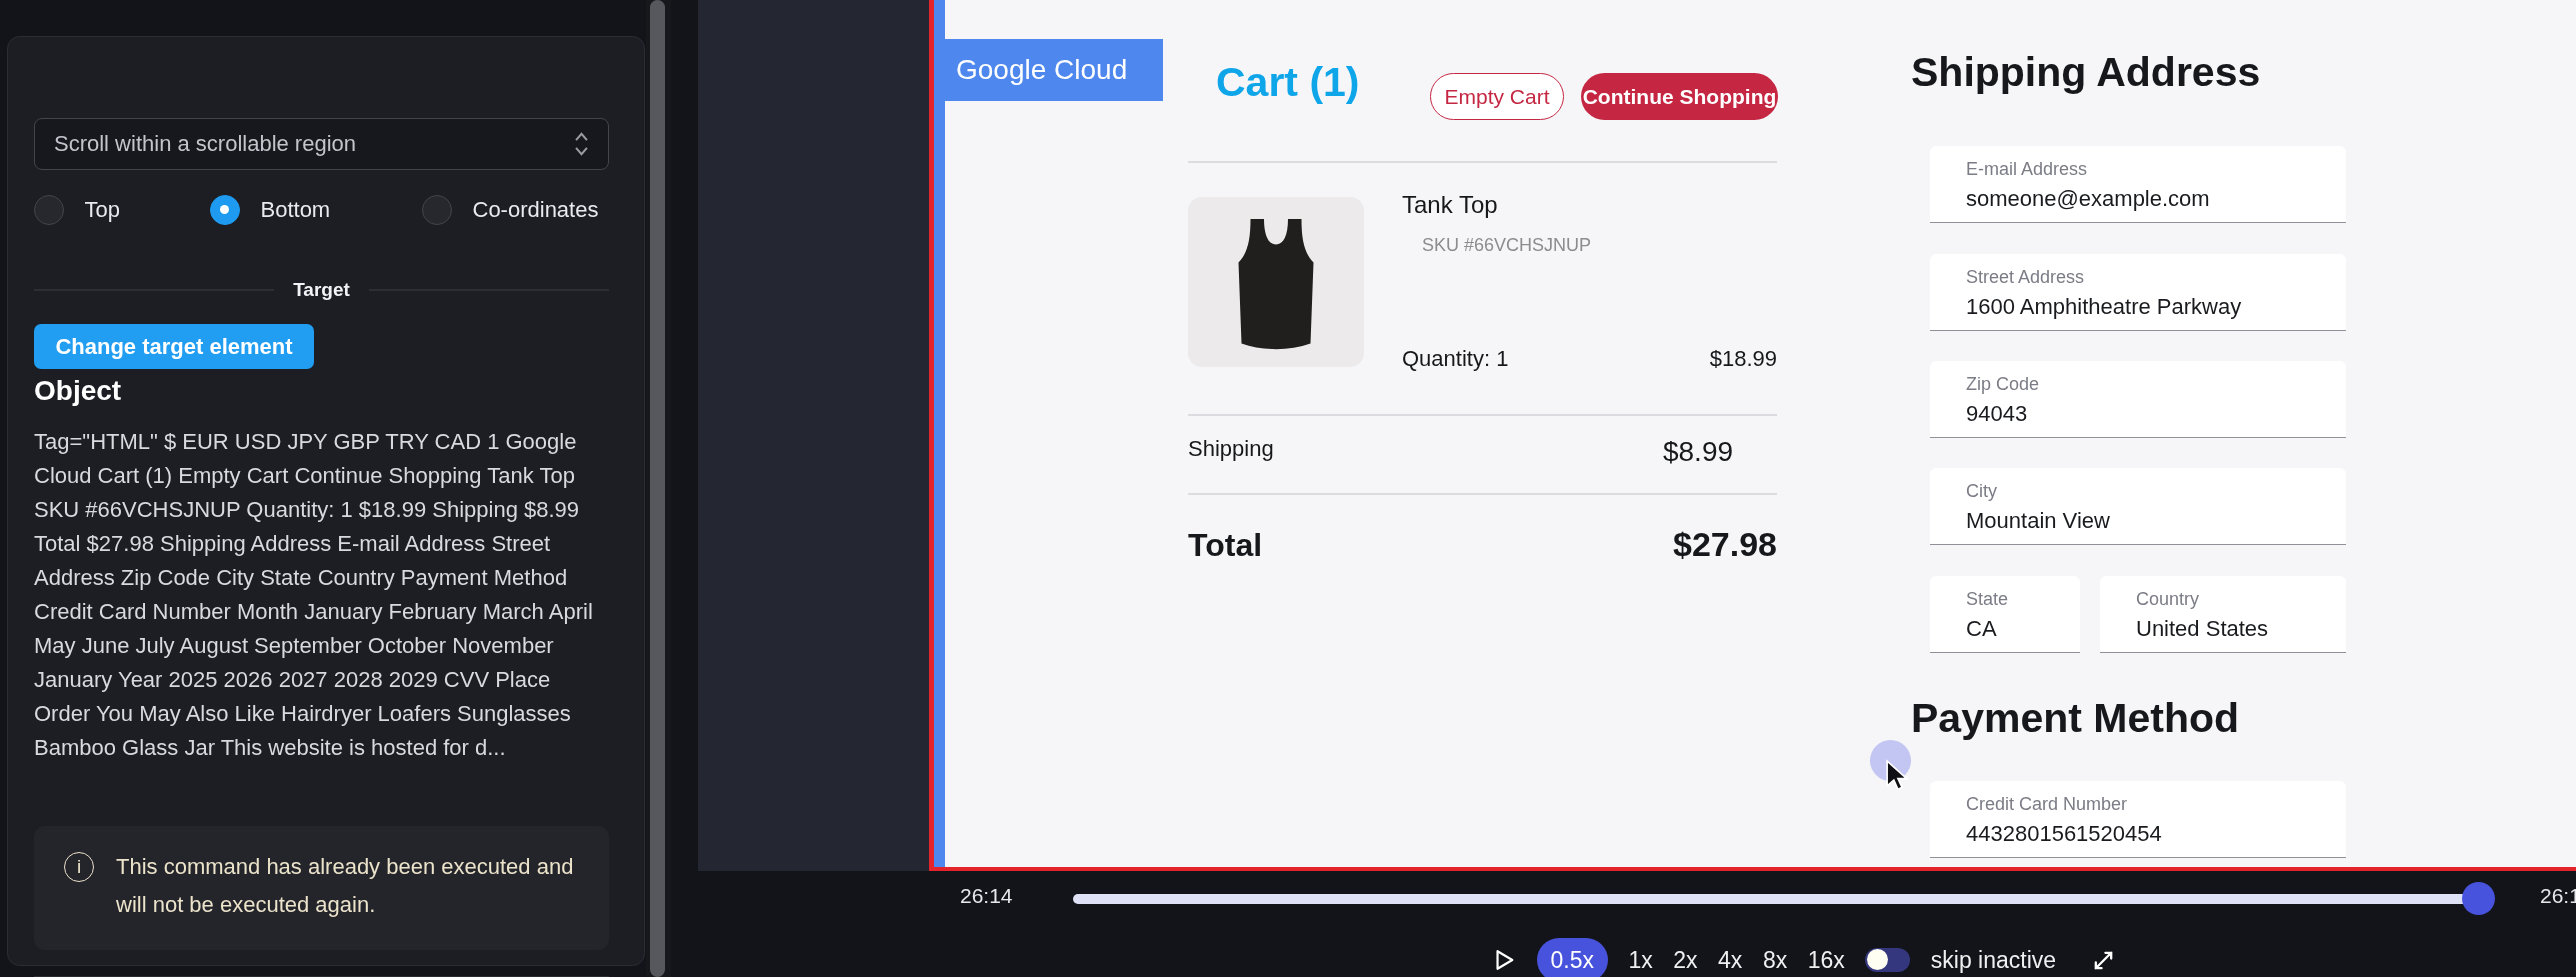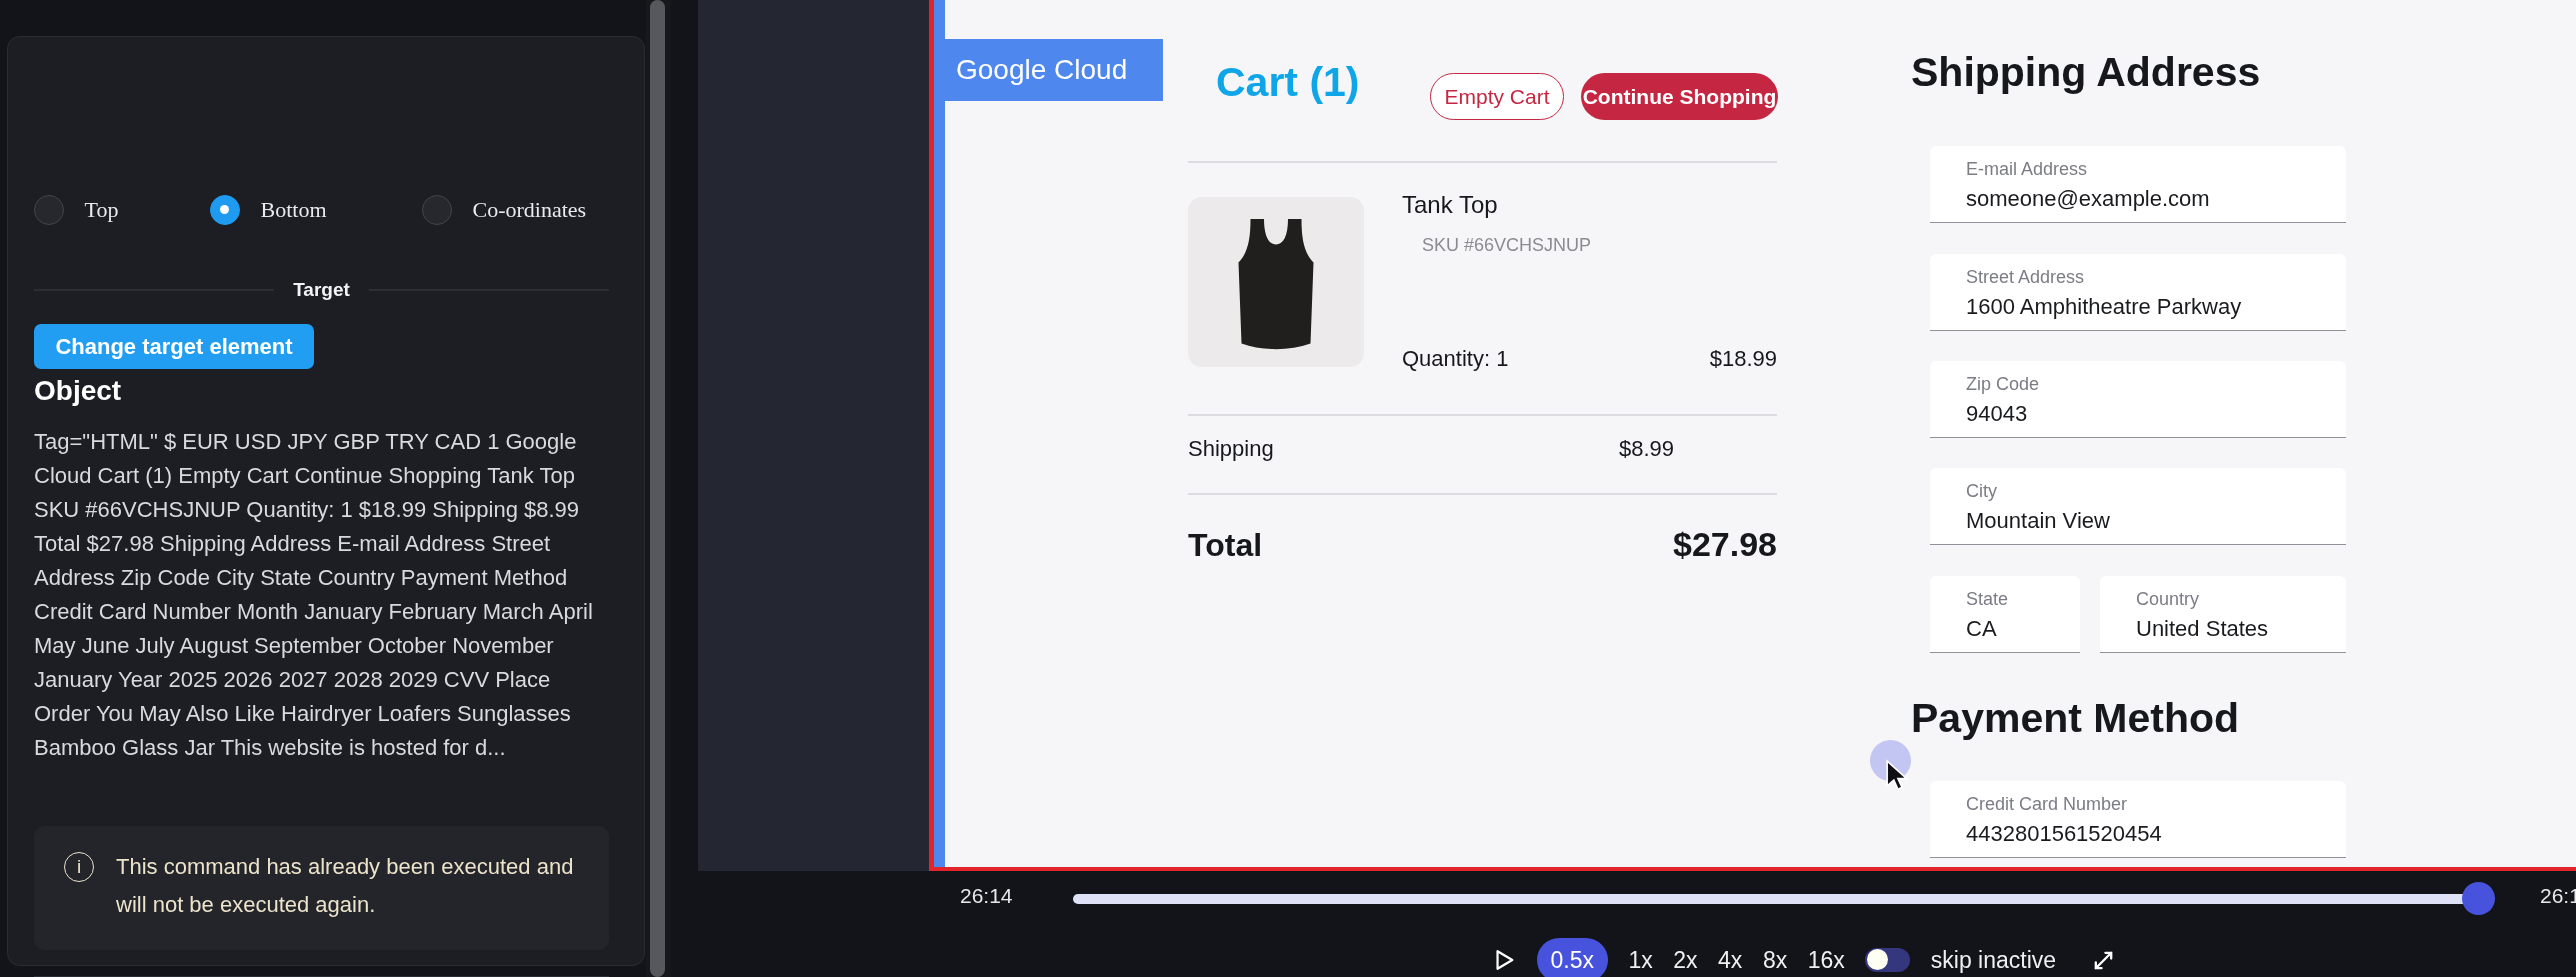--- a/index.html
+++ b/index.html
@@ -18,21 +18,21 @@
               background:#17181d; border:1.6px solid #43454d; border-radius:8px;
               display:flex; align-items:center; justify-content:space-between; padding:0 17.4px 0 19px; }
   .dropdown-text { color:#c3c5cc; font-size:22px; }
 
   .radio-row { position:absolute; left:26px; top:155px; width:575px; height:36px; }
   .radio-opt { position:absolute; display:flex; align-items:center; gap:20.5px; height:36px; }
   .radio-opt.o0 { left:0; } .radio-opt.o1 { left:176px; } .radio-opt.o2 { left:388px; }
   .radio-circle { width:30px; height:30px; border-radius:50%; background:#26282e; border:1.6px solid #43454d; position:relative; }
   .radio-circle.sel { background:#1e9bf0; border-color:#1e9bf0; }
   .radio-circle.sel::after { content:""; position:absolute; left:8.7px; top:8.7px; width:9.5px; height:9.5px; border-radius:50%; background:#fff; }
-  .radio-label { color:#e9eaee; font-size:22px;font-family:Liberation Serif, serif; }
+  .radio-label { color:#e9eaee; font-size:22px; }
 
   .target-row { position:absolute; left:26px; top:241px; width:575px; height:24px; display:flex; align-items:center; gap:19px; }
   .target-line { flex:1; height:1.6px; background:#2c2e36; }
   .target-label { color:#f2f3f5; font-size:19px; font-weight:bold; }
 
   .change-btn { position:absolute; left:26px; top:287px; width:280px; height:45px; background:#219df2;
                 border:none; border-radius:7px; color:#fff; font-size:22px; font-weight:600;
                 font-family:"Liberation Sans",sans-serif; display:flex; align-items:center; justify-content:center; }
 
   .object-heading { position:absolute; left:26px; top:338px; color:#fff; font-size:28px; font-weight:bold; }
@@ -66,21 +66,21 @@
   .hr.h1 { top:161px; } .hr.h2 { top:414px; } .hr.h3 { top:493px; }
 
   .product-img { position:absolute; left:1188px; top:197px; width:176px; height:170px; border-radius:14px;
                  background:#eceaeb; display:flex; align-items:center; justify-content:center; overflow:hidden; }
   .product-name { position:absolute; left:1402px; top:191px; font-size:24px; color:#17181c; }
   .product-sku  { position:absolute; left:1402px; top:235px; font-size:18px; color:#8b8b90;margin-left:20px; }
   .product-qty  { position:absolute; left:1402px; top:346px; font-size:22px; color:#17181c; }
   .product-price{ position:absolute; left:1619px; top:346px; width:158px; text-align:right; font-size:22px; color:#17181c; }
 
   .ship-label { position:absolute; left:1188px; top:436px; font-size:22px; color:#17181c; }
-  .ship-value { position:absolute; left:1619px; top:436px; width:158px; text-align:left; font-size:22px; color:#17181c; }
+  .ship-value { position:absolute; left:1619px; top:436px; width:158px; text-align:center; font-size:28px; color:#17181c; }
   .total-label { position:absolute; left:1188px; top:527px; font-size:32px; font-weight:600; color:#17181c; }
   .total-value { position:absolute; left:1540px; top:525px; width:237px; text-align:right; font-size:34px; font-weight:600; color:#17181c; }
 
   
   .section-h { position:absolute; font-size:41px; font-weight:600; color:#17181c; }
   .shipping-h { left:1911px; top:49px; }
   .payment-h  { left:1911px; top:695px; }
 
   .field { position:absolute; background:#fff; border-radius:6.3px 6.3px 0 0; border-bottom:1.6px solid #8f9098;
            padding:12.6px 0 0 36px; width:416px; height:77px; }
@@ -116,20 +116,27 @@
   .skip-label { color:#f0f0f2; font-size:23px; }
 </style>
 </head>
 <body>
 
 <div id="app">
 
   <div class="sidebar">
     <div class="side-card">
 
+      <div class="dropdown">
+        <span class="dropdown-text">Scroll within a scrollable region</span>
+        <svg width="19" height="28" viewBox="0 0 24 36">
+          <path d="M5 13 L12 5 L19 13" stroke="#9a9ca4" stroke-width="2.6" fill="none"></path>
+          <path d="M5 23 L12 31 L19 23" stroke="#9a9ca4" stroke-width="2.6" fill="none"></path>
+        </svg>
+      </div>
 
       <div class="radio-row">
         <div class="radio-opt o0">
           <span class="radio-circle"></span>
           <span class="radio-label">Top</span>
         </div>
         <div class="radio-opt o1">
           <span class="radio-circle sel"></span>
           <span class="radio-label">Bottom</span>
         </div>

